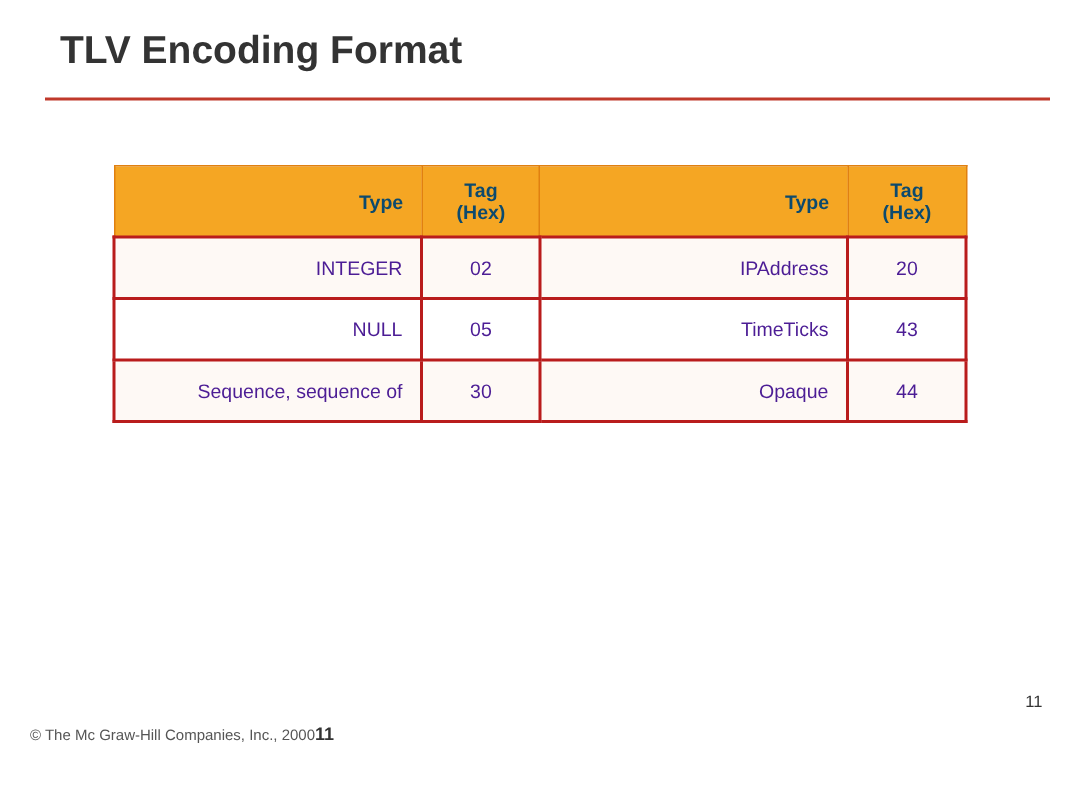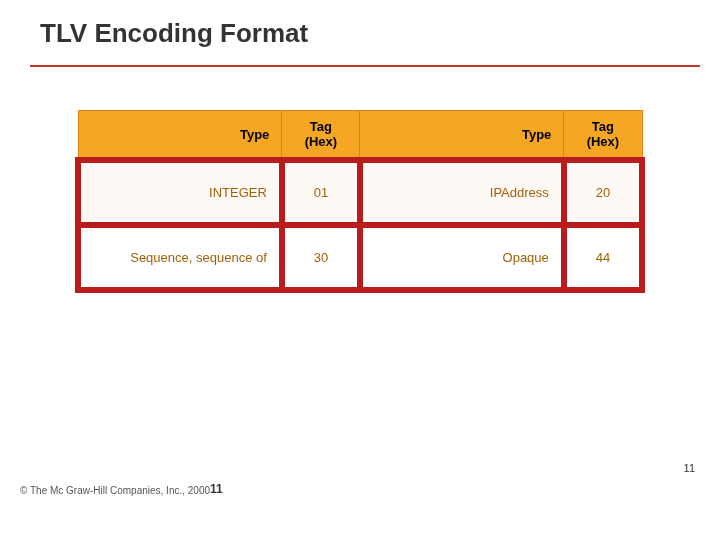--- a/index.html
+++ b/index.html
@@ -52,32 +52,32 @@
     }
 
     table {
       width: 100%;
       border-collapse: collapse;
       font-size: 13px;
     }
 
     thead tr th {
       background: #f5a623;
-      color: #000000;
+      color: #0c4a6e;
       font-weight: bold;
       padding: 8px 12px;
       text-align: center;
       border: 1px solid #e08010;
     }
 
     tbody tr td {
-      padding: 22px 12px;
-      text-align: right;
-      border: 6px solid #b91c1c;
-      color: #a16207;
+      padding: 12px 12px;
+      text-align: right;
+      border: 2px solid #b91c1c;
+      color: #4c1d95;
       background: #ffffff;
     }
 
     tbody tr:nth-child(odd) td {
       background: #fef9f5;
     }
 
     tbody tr:nth-child(even) td {
       background: #ffffff;
     }
@@ -162,23 +162,29 @@
         <tr>
           <th class="col-type-left">Type</th>
           <th class="col-tag-left">Tag<br>(Hex)</th>
           <th class="col-type-right">Type</th>
           <th class="col-tag-right">Tag<br>(Hex)</th>
         </tr>
       </thead>
       <tbody id="table-body">
       <tr>
             <td class="col-type-left">INTEGER</td>
-            <td class="col-tag-left">01</td>
+            <td class="col-tag-left">02</td>
             <td class="col-type-right">IPAddress</td>
             <td class="col-tag-right">20</td>
+          </tr>
+          <tr>
+            <td class="col-type-left">NULL</td>
+            <td class="col-tag-left">05</td>
+            <td class="col-type-right">TimeTicks</td>
+            <td class="col-tag-right">43</td>
           </tr>
           <tr>
             <td class="col-type-left">Sequence, sequence of</td>
             <td class="col-tag-left">30</td>
             <td class="col-type-right">Opaque</td>
             <td class="col-tag-right">44</td>
           </tr>
         </tbody>
     </table>
   </div>

